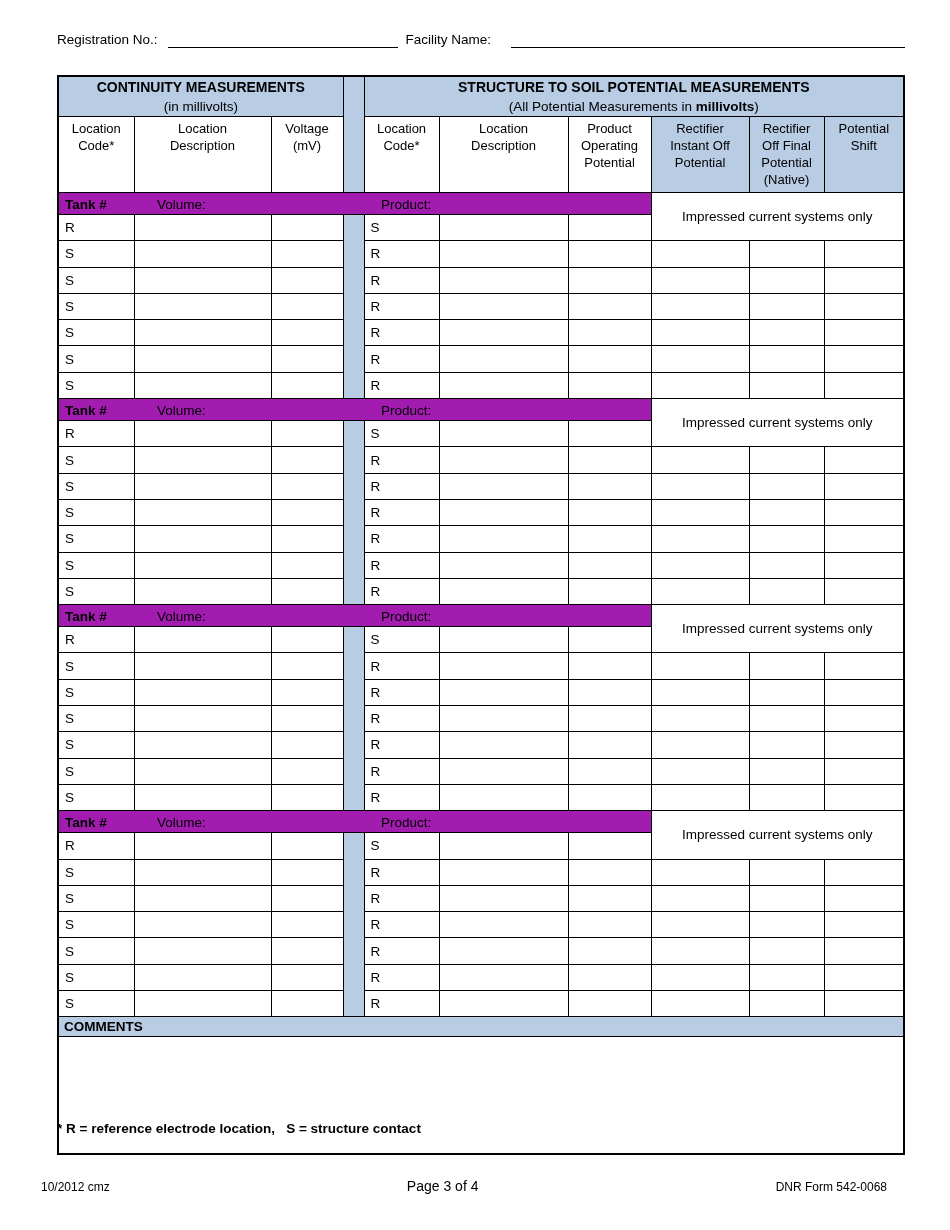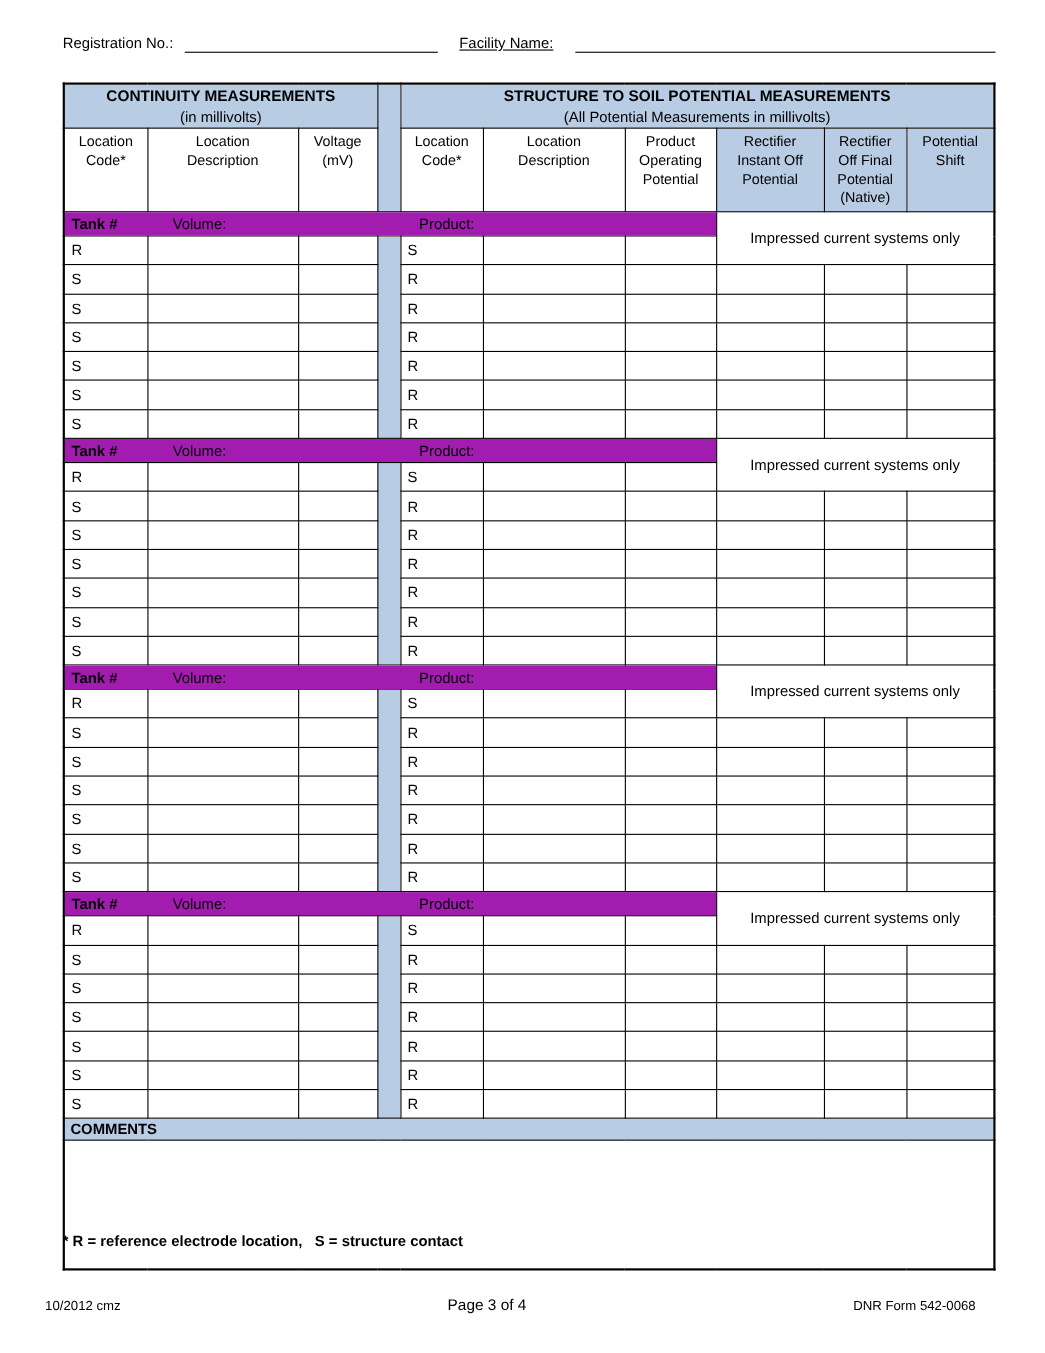--- a/index.html
+++ b/index.html
@@ -8,38 +8,38 @@
     font-family:"Liberation Sans", sans-serif; position:relative;
   }
   
   .toprow {
     position:absolute; top:30px; left:57px; width:848px;
     display:flex; align-items:flex-end; font-size:13.5px;
   }
   .toplabel { white-space:nowrap; padding-bottom:1px; }
   .fill-line { border-bottom:1px solid #000; height:17px; }
   .regline { width:230px; margin-left:10px; }
-  .faclabel { margin-left:20px;text-decoration:underline; }
+  .faclabel { margin-left:8px; }
   .facline { flex:1; margin-left:20px; }
 
   
   table.form {
     position:absolute; top:75px; left:57px; width:846px;
     border-collapse:collapse; table-layout:fixed;
     border:2px solid #000;
   }
   td { border:1px solid #000; padding:0; vertical-align:middle; overflow:hidden; }
   .band { background:#b8cce4; }
   .sep  { background:#b8cce4; }
 
   tr.title-row td { height:39px; }
   .title-cell { text-align:center; vertical-align:middle; }
   .tt { font-weight:bold; font-size:14px; line-height:19px; }
   .ts { font-size:13.5px; line-height:19px; }
-  .ts .b { font-weight:normal; }
+  .ts .b { font-weight:bold; }
 
   tr.colhdr-row td { height:72px; vertical-align:top; text-align:center;
     font-size:13px; line-height:17px; padding-top:3px; }
   .chi { margin:0 auto; }
   .w58 { max-width:58px; } .w60 { max-width:60px; } .w62 { max-width:62px; }
   .w66 { max-width:66px; } .w80 { max-width:80px; }
 
   tr.tank-row td { height:21px; }
   .tank-cell { position:relative; font-size:13.5px; background:#a21caf; }
   .tank-cell span { position:absolute; top:50%; transform:translateY(-50%); white-space:nowrap; }

